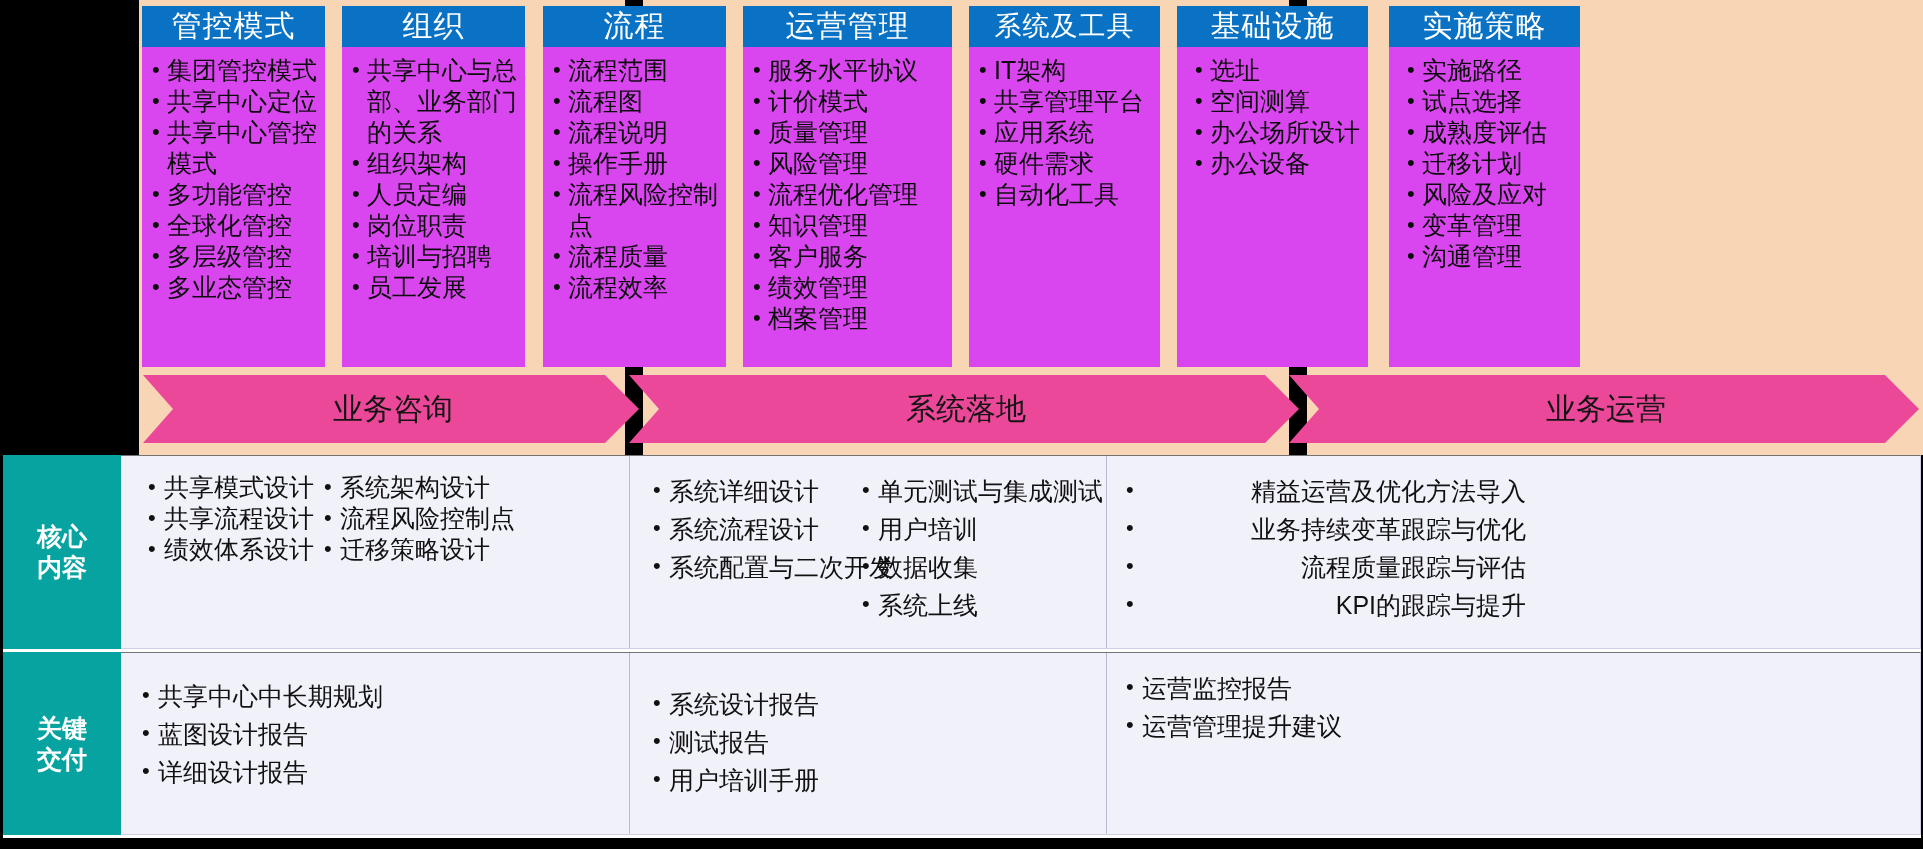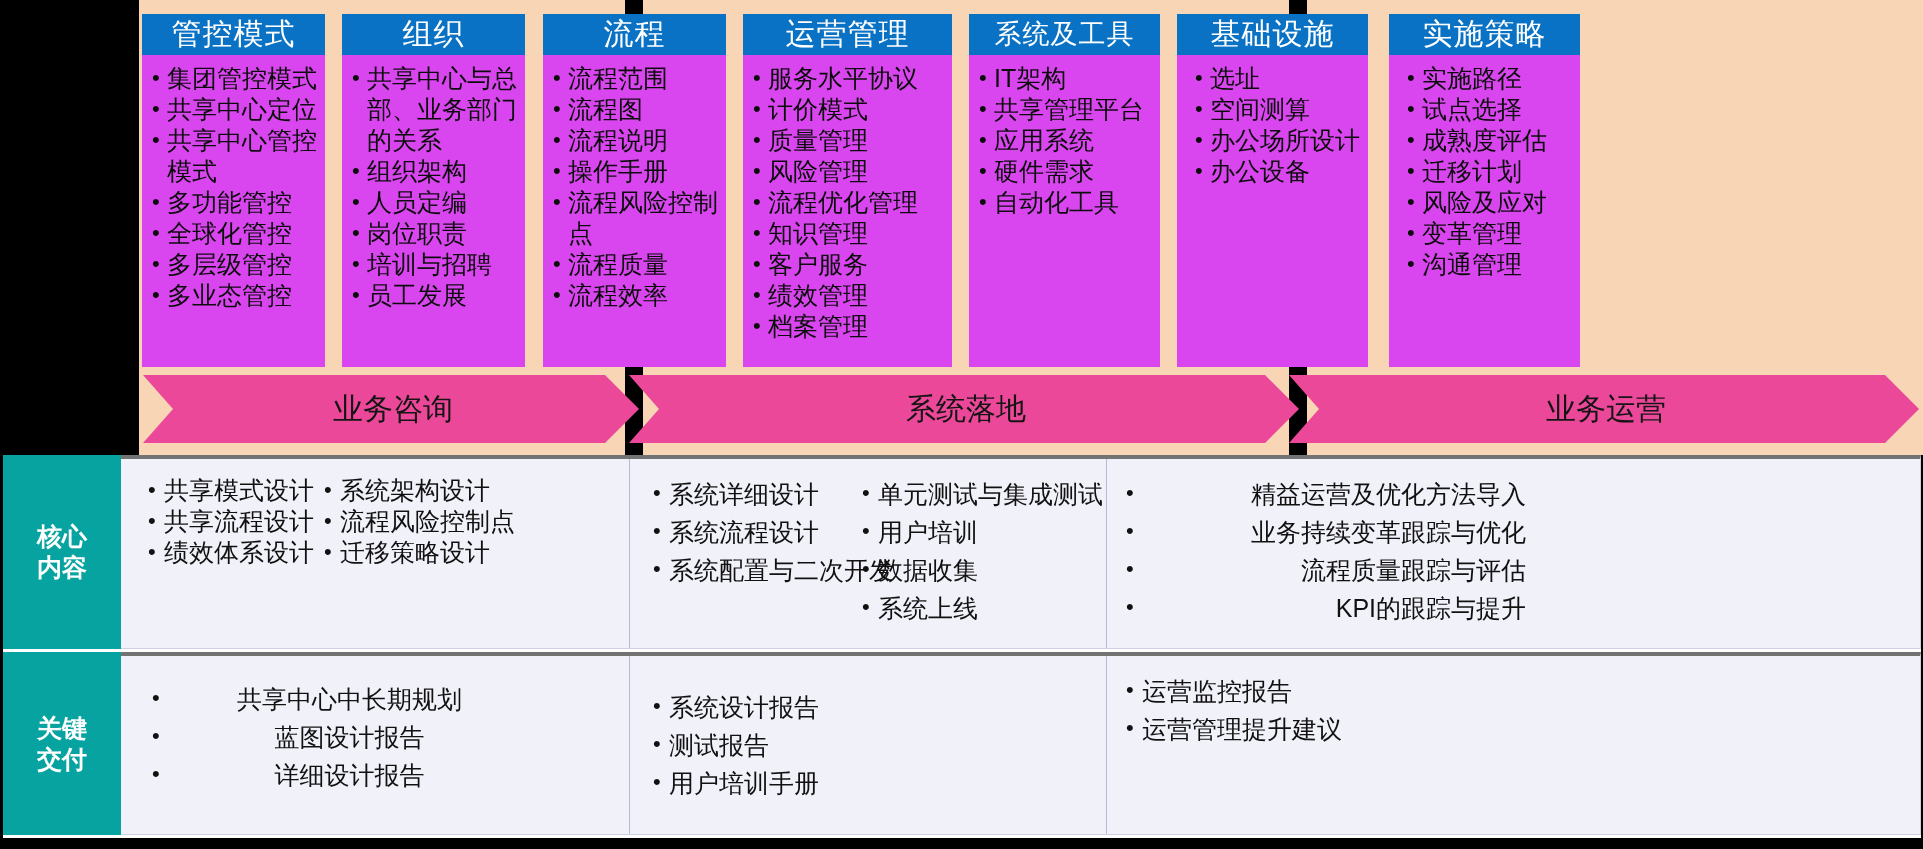--- a/index.html
+++ b/index.html
@@ -32,21 +32,20 @@
   .pillar-head {
     background: #0A72C4;
     color: #ffffff;
     text-align: center;
     font-size: 30px;
     line-height: 40px;
     height: 41px;
     letter-spacing: 1px;
     white-space: nowrap;
     overflow: hidden;
-    margin-top: 8px;
   }
   .pillar-body {
     background: #d946ef;
     flex: 1 1 auto;
     padding: 8px 6px 4px 8px;
   }
   .pillar-body ul { list-style: none; }
   .pillar-body li {
     position: relative;
     font-size: 25px;
@@ -101,21 +100,21 @@
     line-height: 31px;
     display: flex; flex-direction: column;
     align-items: center; justify-content: center;
     text-align: center;
     flex: 0 0 118px;
   }
   .brow-cells {
     flex: 1 1 auto;
     position: relative;
     background: #F1F1FA;
-    border-top: 4px solid #737373;
+    border-top: 1px solid #737373;
     border-bottom: 1px solid #cfcfe6;
     border-right: 1px solid #cfcfe6;
   }
   .bcell {
     position: absolute; top: 0; bottom: 0;
     padding-top: 16px;
   }
   .bcell.sep { border-left: 1px solid #b9b9d4; }
   .bcell ul { list-style: none; }
   .bcell li {
@@ -308,21 +307,21 @@
         </div>
       </div>
     </div>
 
     <div class="brow" style="top:197px; height:183px;">
       <div class="brow-label">
         <div>关键</div>
         <div>交付</div>
       </div>
       <div class="brow-cells">
-        <div class="bcell" style="left:30px; width:380px; padding-top:24px;text-align:center;">
+        <div class="bcell" style="left:20px; width:380px; padding-top:24px;">
           <ul>
             <li>共享中心中长期规划</li>
             <li>蓝图设计报告</li>
             <li>详细设计报告</li>
           </ul>
         </div>
         <div class="bcell sep" style="left:508px; width:380px; padding-left:22px; padding-top:32px;">
           <ul>
             <li>系统设计报告</li>
             <li>测试报告</li>

